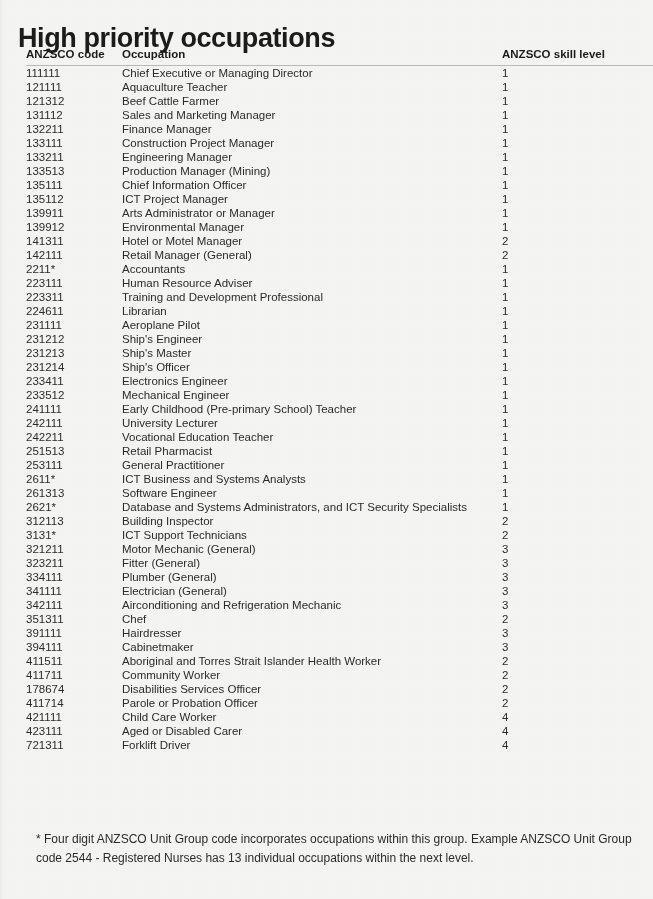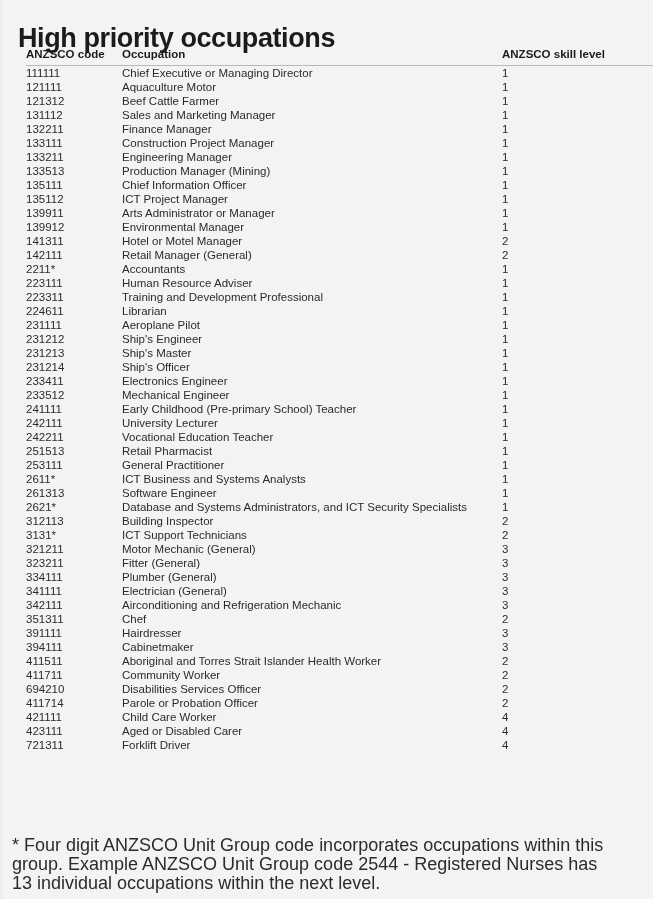--- a/index.html
+++ b/index.html
@@ -84,24 +84,24 @@
 
   td.code  { padding-left: 1px; }
   td.occ   { padding-left: 0px; }
   td.skill { padding-left: 0px; }
   th.code  { padding-left: 1px; }
   th.occ   { padding-left: 0px; }
   th.skill { padding-left: 0px; }
 
   #footnote {
     position: absolute;
-    left: 12px;
+    left: 36px;
     top: 818px;
     width: 610px;
-    font-size: 18px;
+    font-size: 12px;
     line-height: 19px;
     color: #2b2b2b;
   }
   #source {
     position: absolute;
     left: 18px;
     top: 884px;
     width: 610px;
     font-size: 12.6px;
     line-height: 18px;
@@ -133,21 +133,21 @@
         </tr>
       </thead>
       <tbody id="table-body">
           <tr>
             <td class="code">111111</td>
             <td class="occ">Chief Executive or Managing Director</td>
             <td class="skill">1</td>
           </tr>
           <tr>
             <td class="code">121111</td>
-            <td class="occ">Aquaculture Motor</td>
+            <td class="occ">Aquaculture Teacher</td>
             <td class="skill">1</td>
           </tr>
           <tr>
             <td class="code">121312</td>
             <td class="occ">Beef Cattle Farmer</td>
             <td class="skill">1</td>
           </tr>
           <tr>
             <td class="code">131112</td>
             <td class="occ">Sales and Marketing Manager</td>
@@ -347,21 +347,21 @@
             <td class="code">411511</td>
             <td class="occ">Aboriginal and Torres Strait Islander Health Worker</td>
             <td class="skill">2</td>
           </tr>
           <tr>
             <td class="code">411711</td>
             <td class="occ">Community Worker</td>
             <td class="skill">2</td>
           </tr>
           <tr>
-            <td class="code">694210</td>
+            <td class="code">178674</td>
             <td class="occ">Disabilities Services Officer</td>
             <td class="skill">2</td>
           </tr>
           <tr>
             <td class="code">411714</td>
             <td class="occ">Parole or Probation Officer</td>
             <td class="skill">2</td>
           </tr>
           <tr>
             <td class="code">421111</td>

